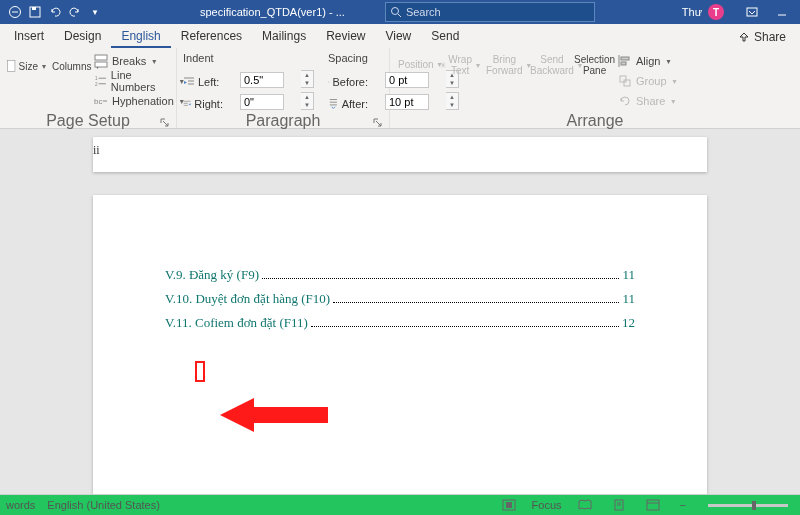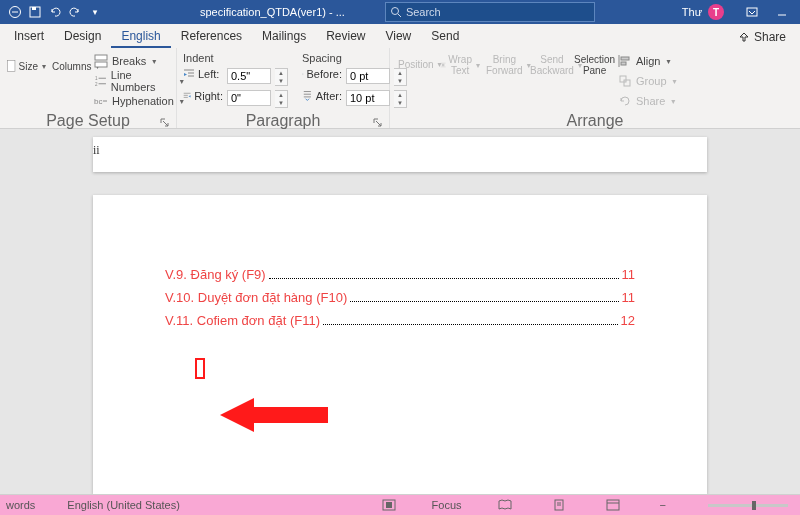--- a/index.html
+++ b/index.html
@@ -29,41 +29,41 @@
   .group .body{flex:1;display:flex;align-items:flex-start;gap:4px;}
   .group .label{height:14px;text-align:center;color:#666;font-size:16px;display:flex;align-items:center;justify-content:center;position:relative;}
   .group .label .dlg{position:absolute;right:0;bottom:0;width:10px;height:10px;}
   .bigbtn{width:40px;display:flex;flex-direction:row;align-items:center;justify-content:flex-start;padding-top:4px;gap:2px;color:#444;}
   .bigbtn.dis{color:#b9b9b9;}
   .bigbtn .cap{font-size:10px;line-height:11px;text-align:center;white-space:pre-line;}
   .stack{display:flex;flex-direction:column;gap:2px;padding-top:2px;}
   .smallbtn{display:flex;align-items:center;gap:4px;font-size:11px;color:#444;height:18px;}
   .smallbtn.dis{color:#b9b9b9;}
   .chev{font-size:8px;color:#666;margin-left:2px;}
-  .spin{display:flex;align-items:flex-start;gap:4px;height:20px;}
+  .spin{display:flex;align-items:flex-end;gap:17px;height:20px;}
   .spin .lab{width:40px;display:flex;align-items:center;gap:3px;}
   .spin input{width:44px;height:16px;font-size:11px;border:1px solid #c8c8c8;background:#fff;padding:0 3px;box-sizing:border-box;}
   .spin .arrows{width:12px;height:16px;display:flex;flex-direction:column;border:1px solid #c8c8c8;border-left:none;}
   .spin .arrows div{flex:1;display:flex;align-items:center;justify-content:center;font-size:6px;color:#666;background:#f7f7f7;}
   .grphdr{font-size:11px;color:#444;margin-bottom:2px;}
   
   .docarea{flex:1;background:#e6e6e6;overflow:hidden;display:flex;flex-direction:column;align-items:center;}
   .page{width:614px;background:#fff;box-shadow:0 1px 3px rgba(0,0,0,0.25);}
   .page.top{height:36px;margin-top:8px;text-align:left;font-family:'Times New Roman',serif;font-size:12px;color:#333;padding-top:6px;box-sizing:border-box;}
   .gap{height:24px;}
-  .page.main{height:310px;padding:72px 72px 0 72px;box-sizing:border-box;font-family:Liberation Sans, sans-serif;font-size:13px;color:#ef4444;}
+  .page.main{height:310px;padding:72px 72px 0 72px;box-sizing:border-box;font-family:Liberation Serif, serif;font-size:13px;color:#0f766e;}
   .tocline{display:flex;align-items:baseline;margin-bottom:8px;white-space:nowrap;}
   .tocline .txt{flex:0 0 auto;}
   .tocline .dots{flex:1;border-bottom:1.5px dotted #000;margin:0 3px 3px 3px;}
   .tocline .pg{flex:0 0 auto;}
   .cursor{width:6px;height:17px;border:2px solid #ff1a1a;margin-top:30px;margin-left:30px;background:#fff;}
   
   .arrow{position:absolute;left:220px;top:395px;width:110px;height:40px;pointer-events:none;}
   
-  .status{height:20px;background:#f9a8d4;border-top:1px solid #d0d0d0;display:flex;align-items:center;font-size:11px;color:#555;padding:0 6px;gap:32px;}
+  .status{height:20px;background:#22c55e;border-top:1px solid #d0d0d0;display:flex;align-items:center;font-size:11px;color:#555;padding:0 6px;gap:12px;}
   .status .grow{flex:1;}
   .status .viewbtn{width:22px;height:16px;display:flex;align-items:center;justify-content:center;}
   .zoomslider{width:80px;height:3px;background:#c8c8c8;position:relative;margin:0 6px;}
   .zoomslider .thumb{position:absolute;left:55%;top:-3px;width:4px;height:9px;background:#666;}
   svg{display:block;}
 </style>
 </head>
 <body>
 
 <div class="app">

